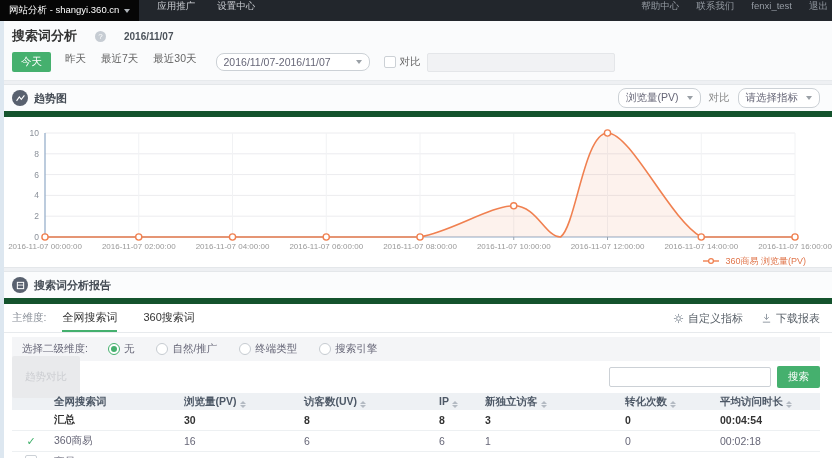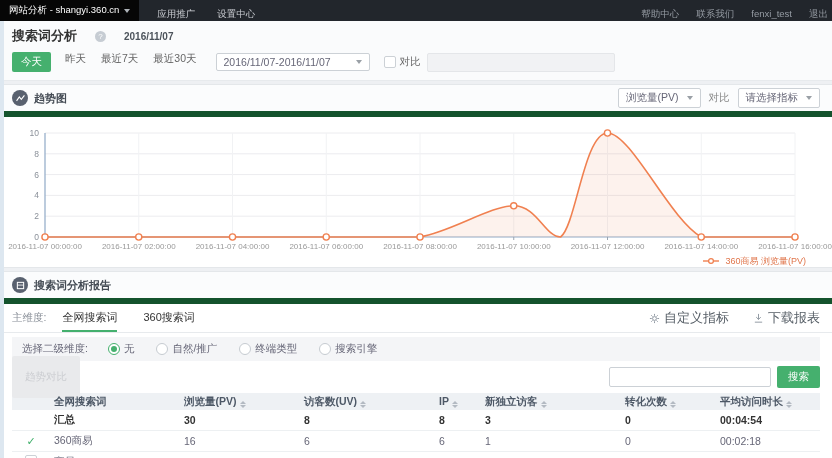--- a/index.html
+++ b/index.html
@@ -2,61 +2,61 @@
 <html><head>
 <meta charset="utf-8">
 <style>
   html,body{margin:0;padding:0}
   body{
     width:832px;height:458px;overflow:hidden;position:relative;
     background:#eef0f3;font-family:"Liberation Sans","DejaVu Sans",sans-serif;
     -webkit-font-smoothing:antialiased;
   }
   
-  .topbar{height:21px;background:#22262c;display:flex;align-items:flex-end;font-size:9.5px;color:#c9ccd1}
+  .topbar{height:21px;background:#22262c;display:flex;align-items:flex-start;font-size:9.5px;color:#c9ccd1}
   .brand{background:#060606;height:100%;display:flex;align-items:center;padding:0 9px;color:#fff;white-space:nowrap;cursor:pointer}
   .brand .caret{margin-left:5px;border-top-color:#aeb3b9}
   .topmenu{display:flex;margin-left:18px;gap:22px}
   .topmenu span{cursor:pointer}
   .topright{margin-left:auto;display:flex;gap:17px;padding-right:4px;color:#969ca4;white-space:nowrap}
   .topright span{cursor:pointer}
   
   .caret{width:0;height:0;border-left:3.5px solid transparent;border-right:3.5px solid transparent;border-top:4px solid #9aa0a6;display:inline-block}
   
   .subhead{background:#fafbfc;padding:7px 12px 8px;border-bottom:1px solid #e7eaed}
   .title-row{display:flex;align-items:center;gap:18px;height:16px}
   .page-title{font-size:13px;font-weight:bold;color:#333}
   .info-icon{width:11px;height:11px;border-radius:50%;background:#c6ccd3;color:#fff;font-size:8px;line-height:11px;text-align:center;display:inline-block}
   .info-icon::after{content:"?"}
   .head-date{font-size:10px;font-weight:bold;color:#4c535b}
   .filter-row{margin-top:8px;display:flex;align-items:center;font-size:10.5px;color:#666;height:20px}
   .range-btn{background:#45b06e;color:#fff;padding:3px 9px;border-radius:2px;margin-right:14px;cursor:pointer}
   .range-item{margin-right:15px;cursor:pointer;color:#666}
-  .mini-select{border:1px solid #ccd1d6;background:#fff;border-radius:2px;padding:2px 7px;display:inline-flex;align-items:center;gap:8px;color:#667;cursor:pointer;font-size:10.5px}
+  .mini-select{border:1px solid #ccd1d6;background:#fff;border-radius:8px;padding:2px 7px;display:inline-flex;align-items:center;gap:8px;color:#667;cursor:pointer;font-size:10.5px}
   .date-select{width:138px;justify-content:space-between;margin-left:4px}
   .compare-wrap{margin-left:14px;display:flex;align-items:center;gap:4px}
   .cb{width:10px;height:10px;border:1px solid #ccd1d6;background:#fff;display:inline-block;border-radius:2px}
   .disabled-input{margin-left:6px;width:186px;height:17px;background:#f1f2f4;border:1px solid #e4e6e9;border-radius:2px}
   
   .panel{background:#fff;border-top:1px solid #e4e7ea;border-bottom:1px solid #e4e7ea}
   .panel.trend{margin-top:3px}
   .panel.report{margin-top:3px}
   .panel-head{height:26px;display:flex;align-items:center;padding:0 12px;border-bottom:6px solid #14532d;background:#fbfcfd}
   .icon-circle{width:16px;height:16px;border-radius:50%;background:#59616f;display:inline-flex;align-items:center;justify-content:center;margin-right:6px}
   .panel-title{font-size:11px;font-weight:bold;color:#454c55}
   .trend-head-right{margin-left:auto;display:flex;align-items:center;gap:8px;font-size:10.5px;color:#888}
   
   .chart-wrap{padding:2px 0 0}
   .legend-row{height:12px;text-align:right;padding-right:26px;font-size:9px;color:#e0764c;display:flex;justify-content:flex-end;align-items:center;gap:4px}
   
   .tabs-row{padding:0 12px;height:28px;border-bottom:1px solid #e7eaed;display:flex;align-items:center;font-size:11px}
   .dim-label{font-size:10.5px;color:#8a9099;margin-right:16px}
   .tab{margin-right:26px;color:#333;cursor:pointer;height:100%;display:flex;align-items:center;border-bottom:2px solid transparent;box-sizing:border-box}
   .tab.active{border-bottom-color:#45b06e}
-  .tabs-right{margin-left:auto;display:flex;gap:24px;align-items:flex-start;font-size:13px;color:#565e66}
+  .tabs-right{margin-left:auto;display:flex;gap:18px;align-items:flex-start;font-size:11px;color:#565e66}
   .tabs-right .act{display:flex;align-items:center;gap:4px;cursor:pointer}
   .dim-row{margin:4px 12px 0;background:#f4f5f7;height:24px;display:flex;align-items:center;padding:0 10px;font-size:10.5px;color:#667;gap:20px}
   .radio-opt{display:flex;align-items:center;gap:4px;cursor:pointer}
   .radio{width:10px;height:10px;border-radius:50%;border:1px solid #c6cbd1;background:#fff;display:inline-block;position:relative}
   .radio.checked{border-color:#45b06e}
   .radio.checked::after{content:"";position:absolute;left:2px;top:2px;right:2px;bottom:2px;border-radius:50%;background:#45b06e}
   .toolbar-row{margin:6px 12px;display:flex;align-items:center;height:20px}
   .disabled-btn{background:#e9eaec;color:#cbcdd1;font-size:10.5px;padding:14px 13px;border-radius:2px;cursor:default}
   .toolbar-right{margin-left:auto;display:flex;align-items:center}
   .search-input{width:150px;height:18px;border:1px solid #ccd1d6;border-radius:2px;font-size:10.5px;padding:0 5px;outline:none}

